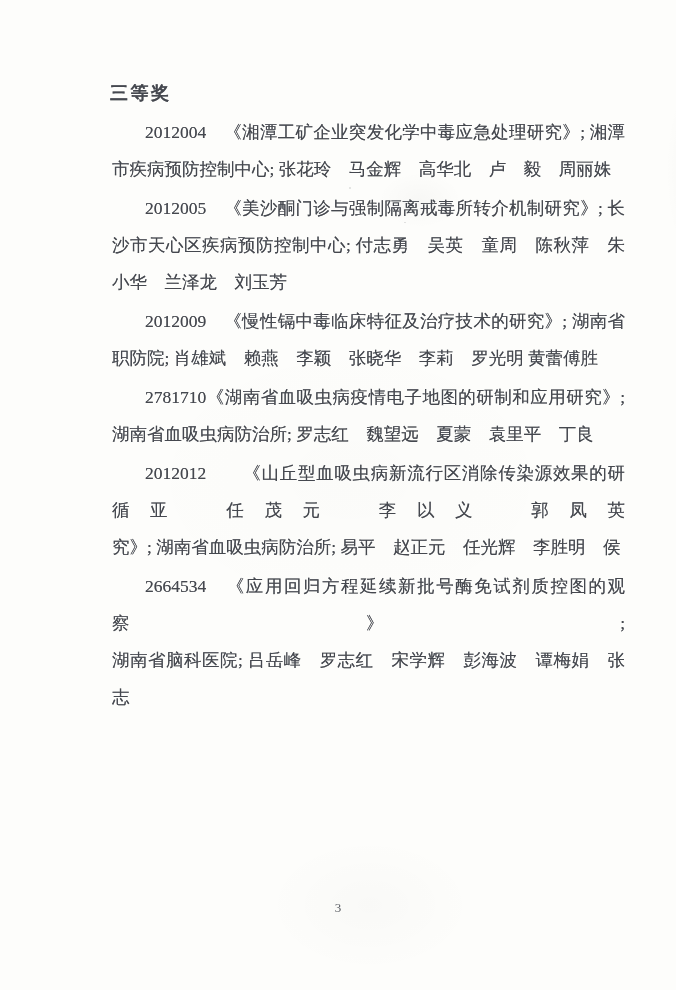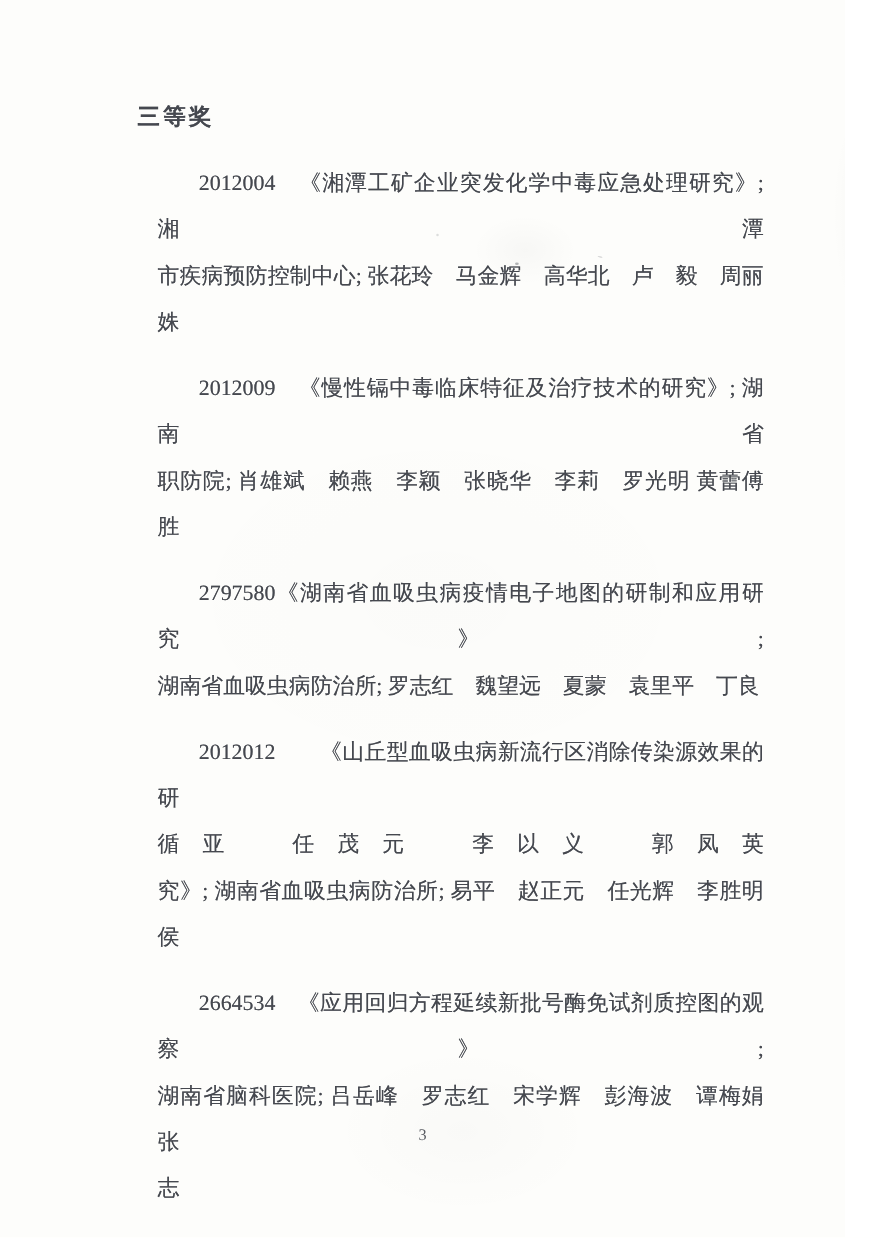--- a/index.html
+++ b/index.html
@@ -29,21 +29,21 @@
     font-size: 17.5px;
     line-height: 37px;
     text-shadow: 0 0 0.5px rgba(70,73,80,0.65);
   }
   .heading {
     font-weight: bold;
     font-size: 18px;
     letter-spacing: 2.5px;
     text-align: left;
   }
-  .entry { margin: 16px; }
+  .entry { margin: 2px; }
   .entry-line {
     text-align: justify;
     text-align-last: justify;
   }
   .entry-line:first-child { text-indent: 33px; }
   .entry-line:last-child { text-align-last: left; }
   .page-number {
     position: absolute;
     top: 900px;
     left: 0;
@@ -72,25 +72,30 @@
   <span class="speckle s4"></span>
 
   <div class="content">
     <div class="heading">三等奖</div>
 
     <div class="entry">
         <div class="entry-line">2012004　《湘潭工矿企业突发化学中毒应急处理研究》; 湘潭</div>
         <div class="entry-line">市疾病预防控制中心; 张花玲　马金辉　高华北　卢　毅　周丽姝</div>
       </div>
     <div class="entry">
+        <div class="entry-line">2012005　《美沙酮门诊与强制隔离戒毒所转介机制研究》; 长</div>
+        <div class="entry-line">沙市天心区疾病预防控制中心; 付志勇　吴英　童周　陈秋萍　朱</div>
+        <div class="entry-line">小华　兰泽龙　刘玉芳</div>
+      </div>
+    <div class="entry">
         <div class="entry-line">2012009　《慢性镉中毒临床特征及治疗技术的研究》; 湖南省</div>
         <div class="entry-line">职防院; 肖雄斌　赖燕　李颖　张晓华　李莉　罗光明 黄蕾傅胜</div>
       </div>
     <div class="entry">
-        <div class="entry-line">2797580《湖南省血吸虫病疫情电子地图的研制和应用研究》;</div>
+        <div class="entry-line">2781710《湖南省血吸虫病疫情电子地图的研制和应用研究》;</div>
         <div class="entry-line">湖南省血吸虫病防治所; 罗志红　魏望远　夏蒙　袁里平　丁良</div>
       </div>
     <div class="entry">
         <div class="entry-line">2012012　　《山丘型血吸虫病新流行区消除传染源效果的研</div>
         <div class="entry-line">循亚　任茂元　李以义　郭凤英</div>
         <div class="entry-line">究》; 湖南省血吸虫病防治所; 易平　赵正元　任光辉　李胜明　侯</div>
       </div>
     <div class="entry">
         <div class="entry-line">2664534　《应用回归方程延续新批号酶免试剂质控图的观察》;</div>
         <div class="entry-line">湖南省脑科医院; 吕岳峰　罗志红　宋学辉　彭海波　谭梅娟　张</div>

